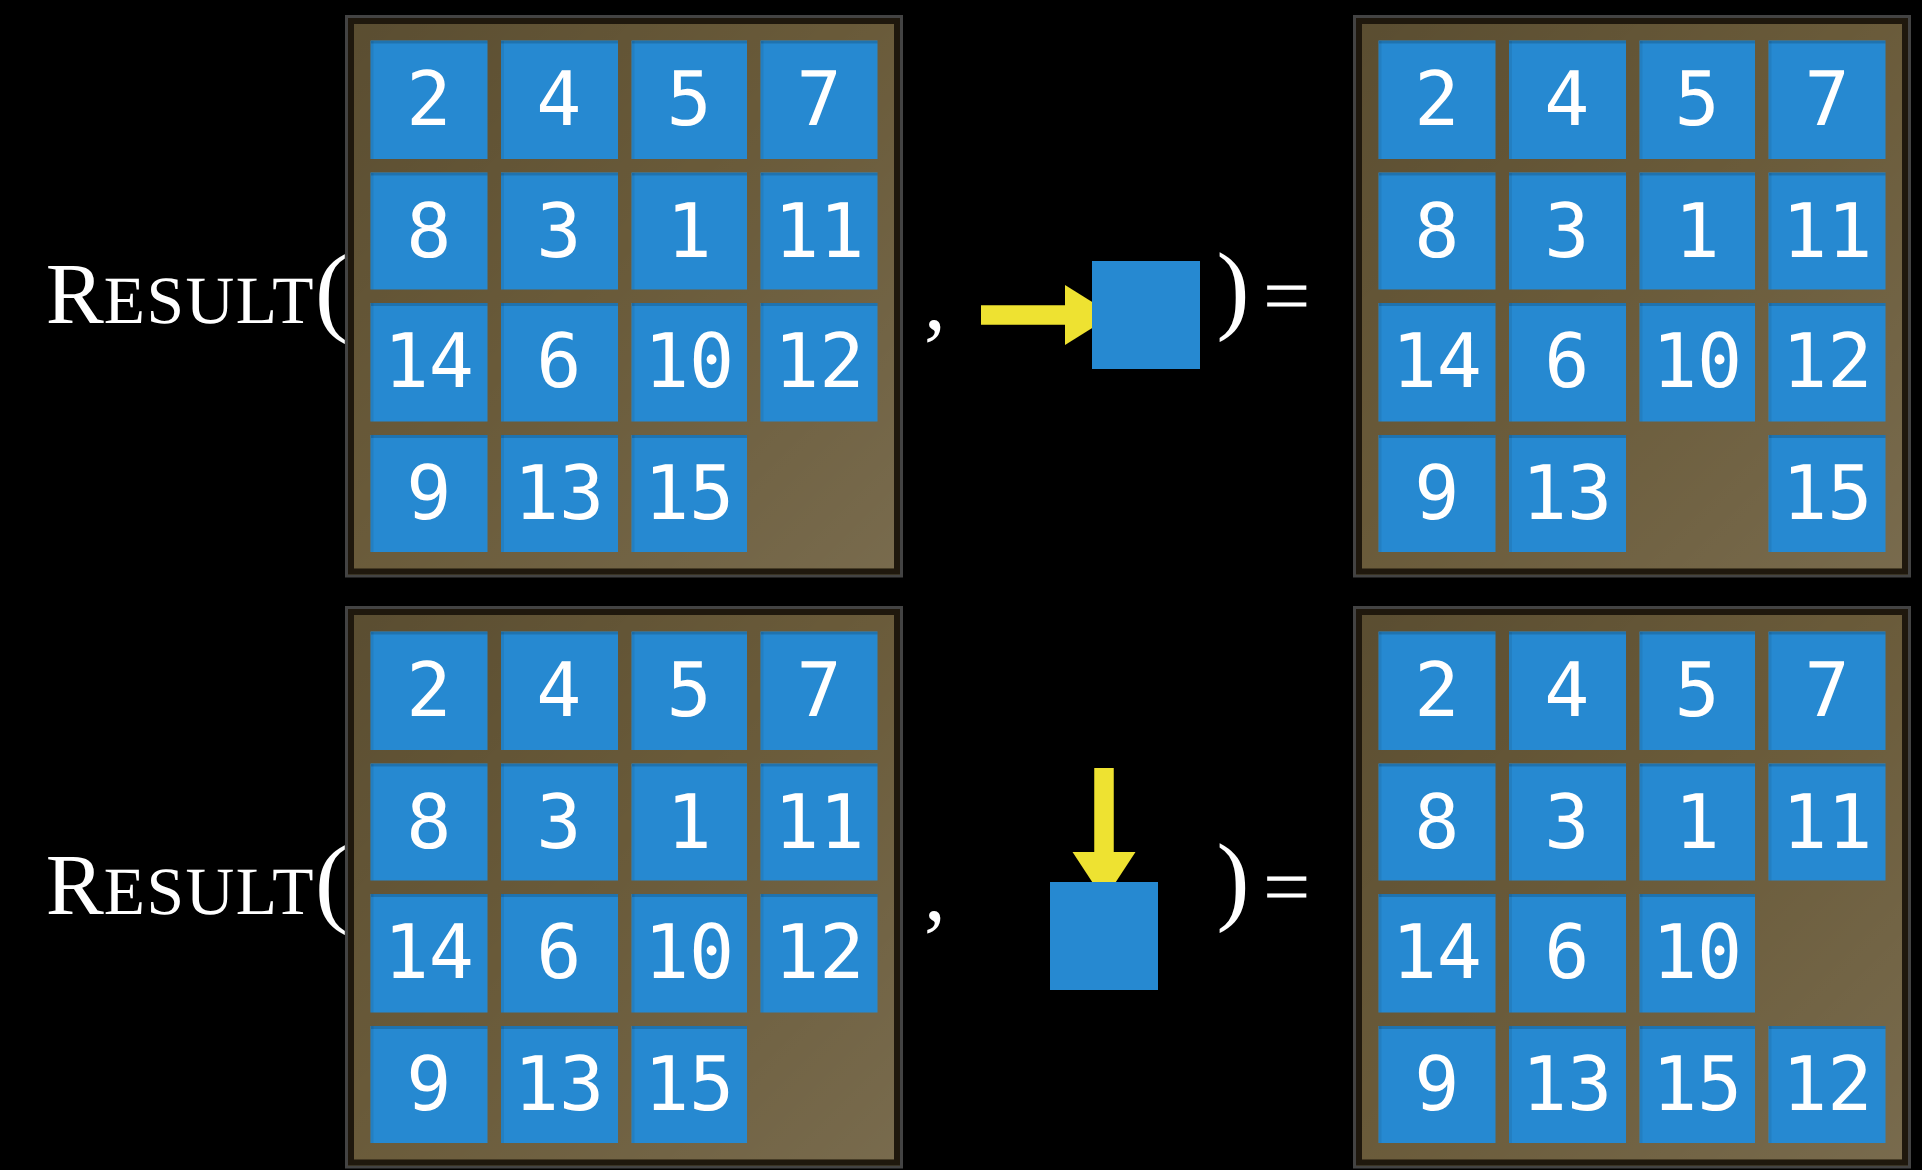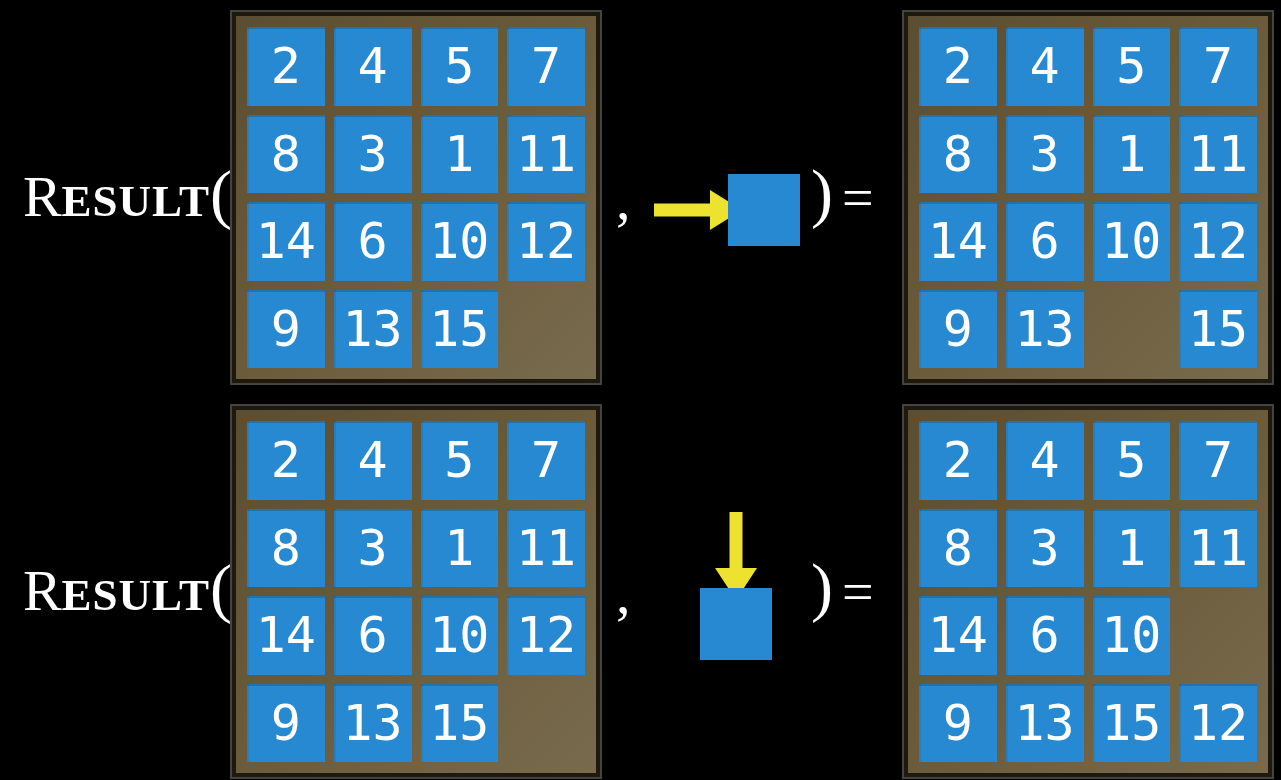--- a/index.html
+++ b/index.html
@@ -11,21 +11,21 @@
   }
   .canvas{position:absolute;inset:0;}
 
   
   .func-label{
     position:absolute;left:0;width:232px;
     display:flex;align-items:baseline;justify-content:flex-end;
     color:var(--text,#fff);white-space:nowrap;
   }
   .func-label .cap{font-size:58px;}
-  .func-label .sc{font-size:45px;letter-spacing:1px;font-weight:bold;}
+  .func-label .sc{font-size:45px;letter-spacing:1px;}
   .func-label .oparen{font-size:66px;font-weight:400;}
   .comma{position:absolute;font-size:58px;color:var(--text,#fff);}
   .cparen{position:absolute;font-size:66px;color:var(--text,#fff);}
   .equals{position:absolute;font-size:56px;color:var(--text,#fff);}
 
   
   .puzzle{
     position:absolute;box-sizing:border-box;
     width:368px;height:371px;
     background-color:var(--frame-brown,#695a39);

